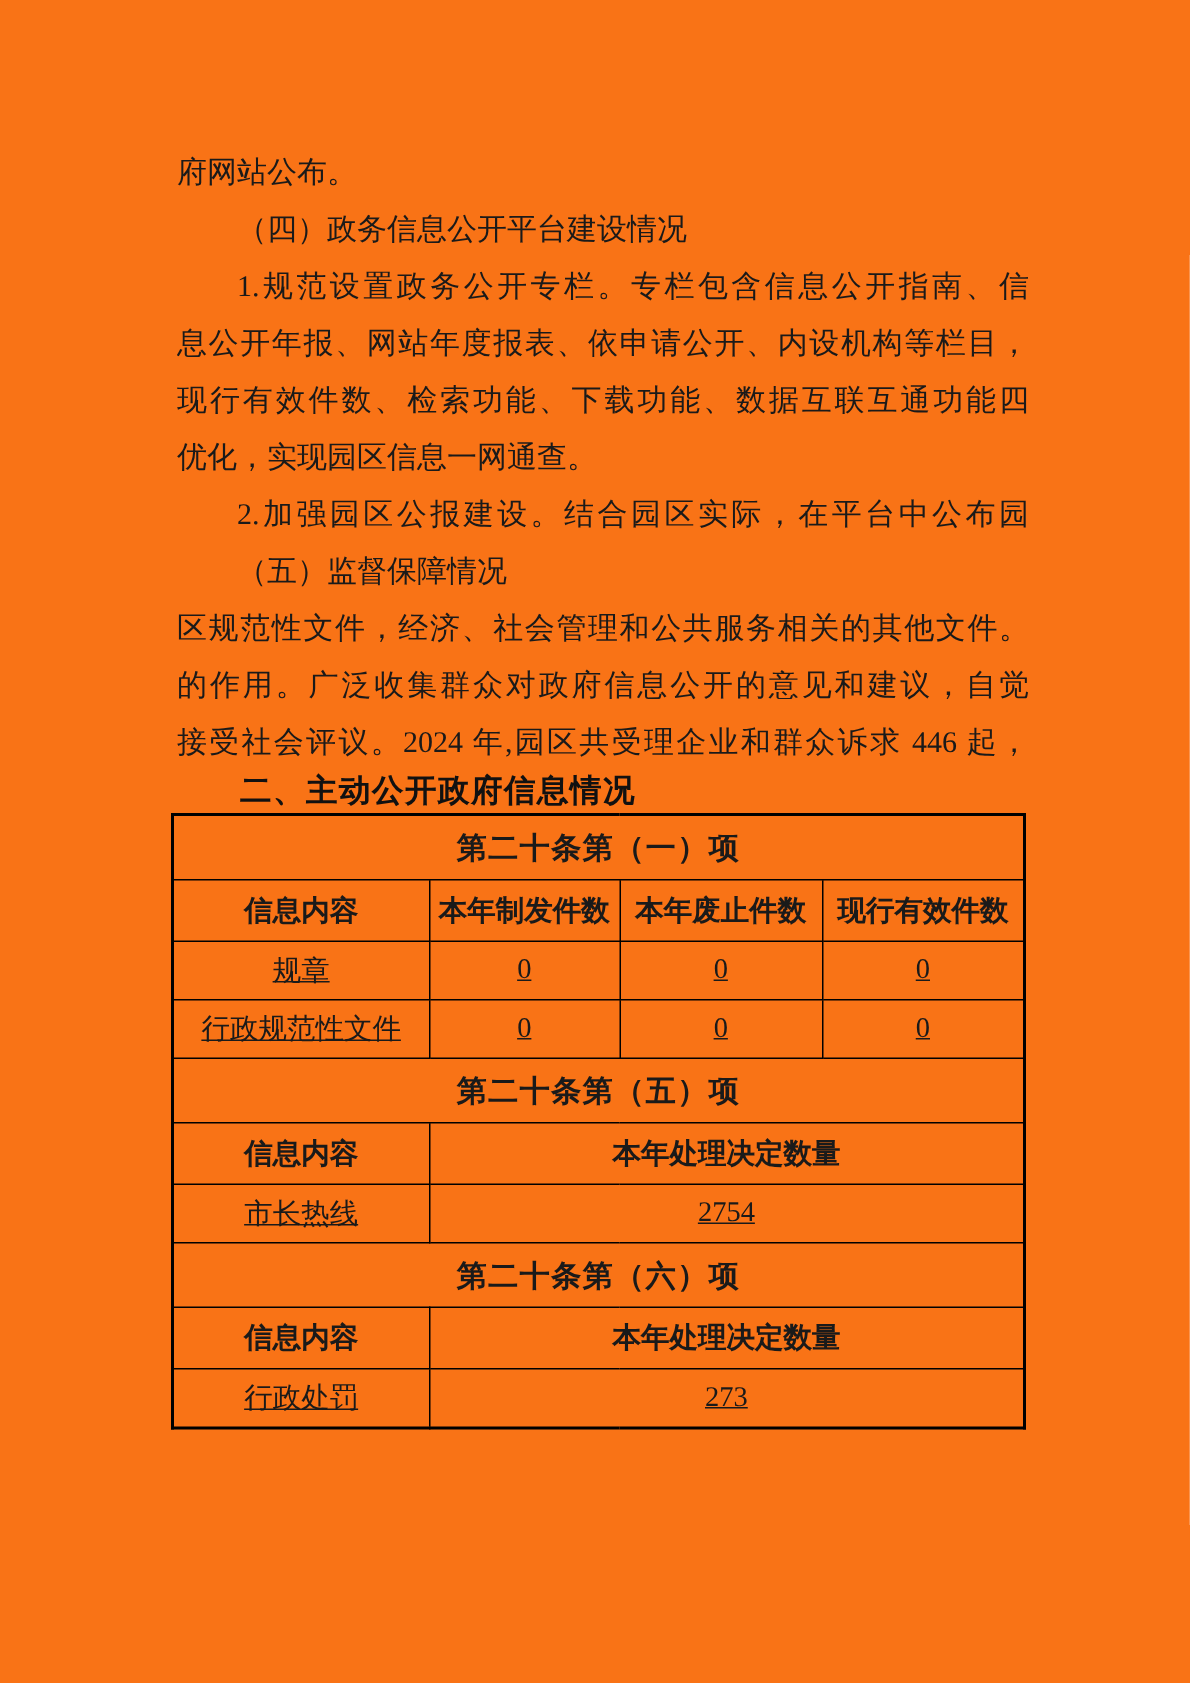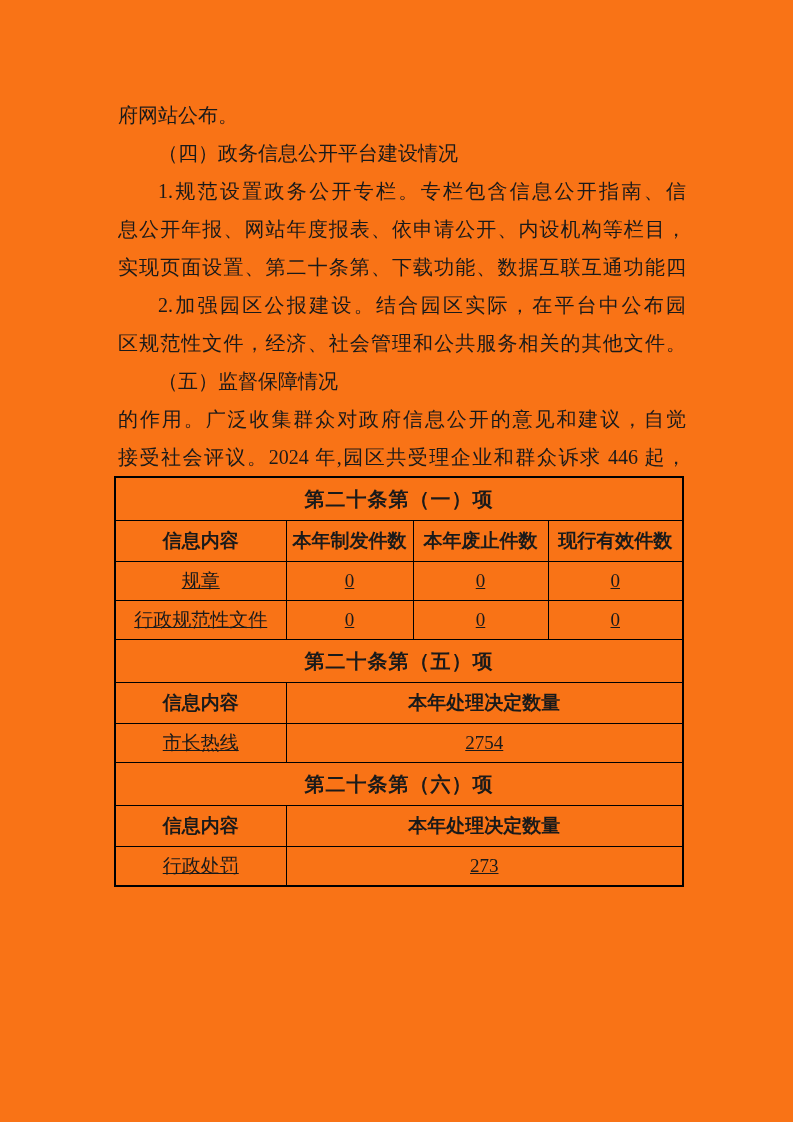--- a/index.html
+++ b/index.html
@@ -66,28 +66,30 @@
 <body>
 
 <div class="page">
   <div class="content">
 
     <div class="bodytext">
       <div class="line">府网站公布。</div>
       <div class="line ind">（四）政务信息公开平台建设情况</div>
       <div class="line ind j">1.规范设置政务公开专栏。专栏包含信息公开指南、信</div>
       <div class="line j">息公开年报、网站年度报表、依申请公开、内设机构等栏目，</div>
-      <div class="line j">实现页面设置、第二十条第、下载功能、数据互联互通功能四</div>
+      <div class="line j">现行有效件数、检索功能、下载功能、数据互联互通功能四</div>
+      <div class="line">优化，实现园区信息一网通查。</div>
       <div class="line ind j">2.加强园区公报建设。结合园区实际，在平台中公布园</div>
+      <div class="line ind">（五）监督保障情况</div>
       <div class="line j">区规范性文件，经济、社会管理和公共服务相关的其他文件。</div>
-      <div class="line ind">（五）监督保障情况</div>
       <div class="line j">的作用。广泛收集群众对政府信息公开的意见和建议，自觉</div>
       <div class="line j">接受社会评议。2024 年,园区共受理企业和群众诉求 446 起，</div>
     </div>
 
+    <div class="heading">二、主动公开政府信息情况</div>
 
     <table class="stats">
       <colgroup>
         <col style="width:171px">
           <col style="width:127px">
           <col style="width:135px">
           <col style="width:135px">
       </colgroup>
 
       <tbody>

